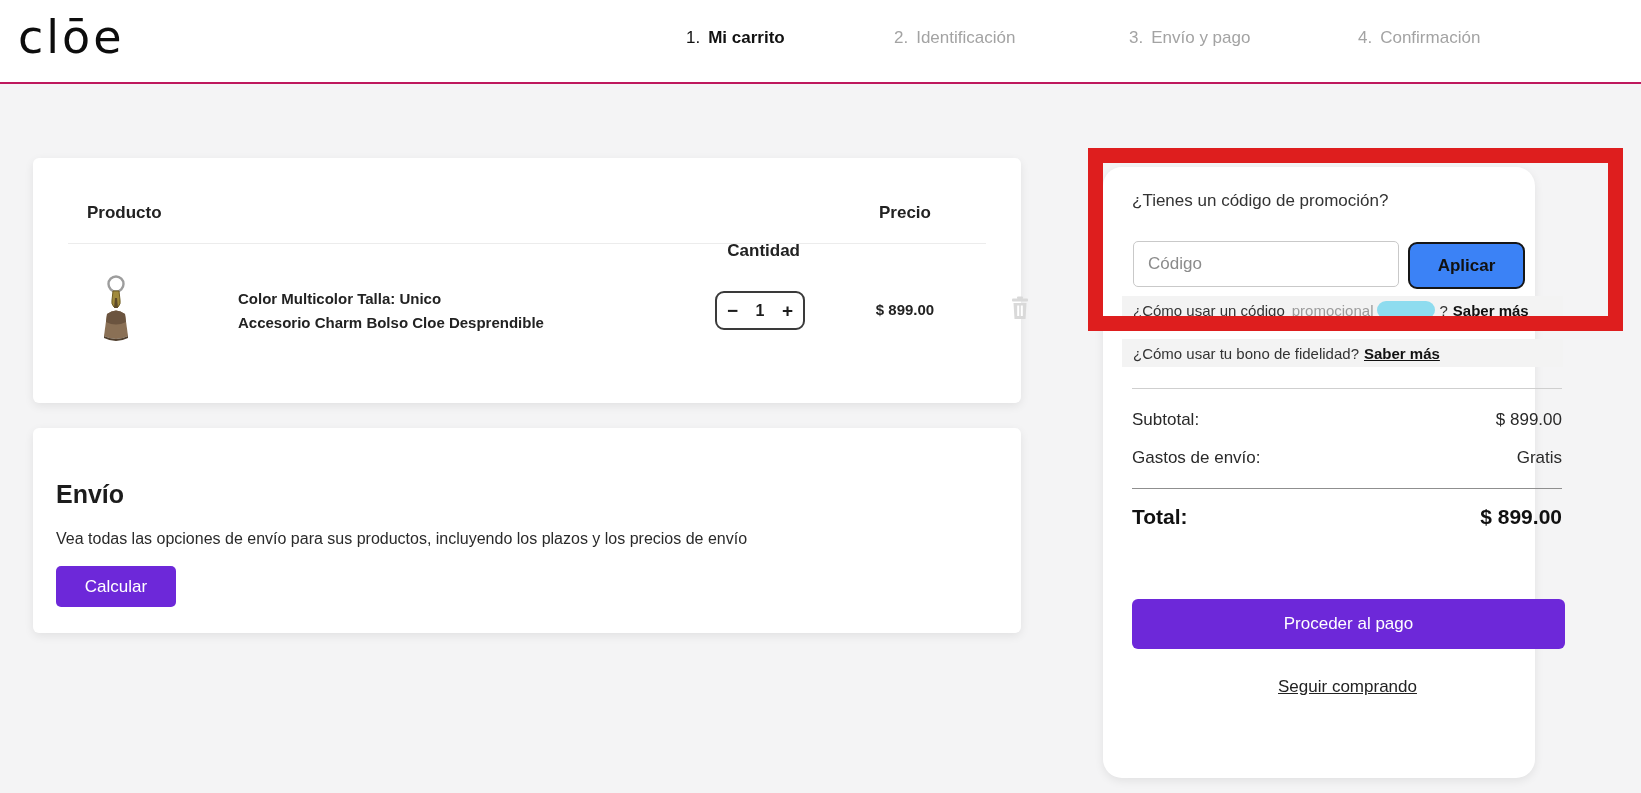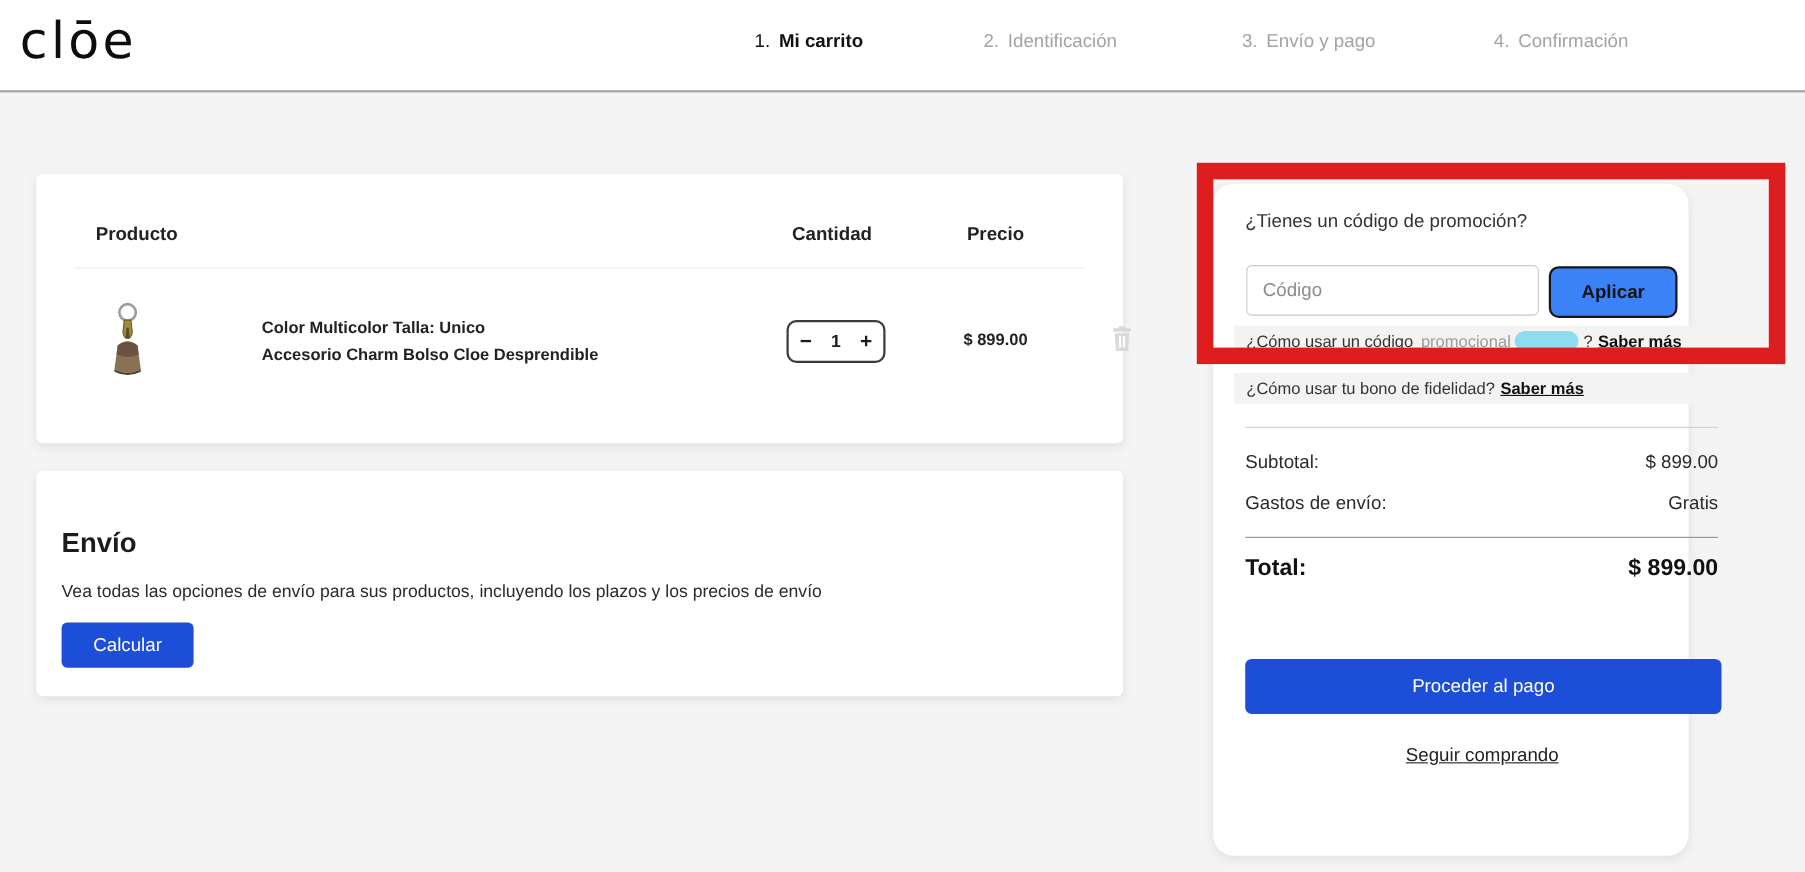--- a/index.html
+++ b/index.html
@@ -1,56 +1,56 @@
 <!DOCTYPE html>
 <html><head>
 <meta charset="utf-8">
 <style>
   * { margin:0; padding:0; box-sizing:border-box; }
   html,body { width:1641px; height:793px; }
   body { font-family:"Liberation Sans", sans-serif; background:#f4f4f5; color:#1f1f1f; overflow:hidden; }
   #page { position:relative; width:1641px; height:793px; }
 
   
-  .header { position:absolute; left:0; top:0; width:1641px; height:84px; background:#ffffff; border-bottom:2px solid #a3a3a3; z-index:5; }
+  .header { position:absolute; left:0; top:0; width:1641px; height:84px; background:#ffffff; border-bottom:2px solid #be185d; z-index:5; }
   .logo { position:absolute; left:18px; top:10px; font-family:"DejaVu Sans", sans-serif; font-size:46px; font-weight:400; letter-spacing:3px; color:#0d0d0d; cursor:pointer; }
   .step { position:absolute; top:28px; font-size:17px; white-space:nowrap; }
   .step .num { margin-right:8px; }
   .step.active { color:#111111; }
   .step.active .label { font-weight:700; }
   .step.inactive { color:#a3a3a3; }
   .step1 { left:686px; } .step2 { left:894px; } .step3 { left:1129px; } .step4 { left:1358px; }
 
   
   .card { position:absolute; background:#ffffff; border-radius:6px; box-shadow:0 3px 10px rgba(0,0,0,0.08); }
   .card-cart { left:33px; top:158px; width:988px; height:245px; }
   .card-ship { left:33px; top:428px; width:988px; height:205px; }
   .card-summary { left:1103px; top:167px; width:432px; height:611px;border-radius:19px; }
 
   
   .th { position:absolute; top:45px; font-size:17px; font-weight:700; color:#222; }
   .th-product { left:54px; }
-  .th-qty { left:687px; width:80px; text-align:left; }
+  .th-qty { left:687px; width:80px; text-align:right;margin-top:38px; }
   .th-price { left:832px; width:80px; text-align:center; }
   .table-divider { position:absolute; left:35px; top:85px; width:918px; height:1px; background:#ececec; }
 
   .thumb { position:absolute; left:62px; top:116px; width:42px; height:70px; cursor:pointer; }
   .item-title { position:absolute; left:205px; top:129px; font-size:15px; font-weight:700; line-height:24px; color:#222; cursor:pointer; }
 
   .stepper { position:absolute; left:682px; top:133px; width:90px; height:39px; border:2px solid #3a3a3a; border-radius:9px; display:flex; align-items:center; justify-content:space-between; padding:0 10px; background:#fff; }
   .stepper .btn { font-size:19px; font-weight:700; color:#1d1d1d; cursor:pointer; line-height:1; }
   .stepper .val { font-size:16px; font-weight:700; color:#1d1d1d; }
 
   .item-price { position:absolute; left:812px; top:143px; width:120px; text-align:center; font-size:15px; font-weight:700; color:#222; }
   .trash { position:absolute; left:976px; top:138px; width:22px; height:24px; cursor:pointer; }
 
   
   .ship-title { position:absolute; left:23px; top:52px; font-size:25px; font-weight:700; color:#1c1c1c; }
   .ship-desc { position:absolute; left:23px; top:102px; font-size:16px; color:#2a2a2a; }
-  .btn-dark { background:#1d4ed8; color:#ffffff; border:none; border-radius:5px; font-family:"Liberation Sans", sans-serif; cursor:pointer; }
+  .btn-dark { background:#6d28d9; color:#ffffff; border:none; border-radius:5px; font-family:"Liberation Sans", sans-serif; cursor:pointer; }
   .btn-calc { position:absolute; left:23px; top:138px; width:120px; height:41px; font-size:17px; }
 
   
   .promo-q { position:absolute; left:29px; top:24px; font-size:17px; color:#333; }
   .promo-input { position:absolute; left:30px; top:74px; width:266px; height:46px; border:1px solid #c9c9c9; border-radius:5px; padding:0 14px; font-size:17px; font-family:"Liberation Sans", sans-serif; color:#333; outline:none; }
   .promo-input::placeholder { color:#8b8b8b; }
   .btn-apply { position:absolute; left:305px; top:75px; width:117px; height:47px; background:#3b82f6; border:2px solid #161616; border-radius:9px; font-size:17px; font-weight:700; color:#111; cursor:pointer; font-family:"Liberation Sans", sans-serif; }
 
   .help-row { position:absolute; left:19px; width:441px; height:28px; background:#f3f3f3; font-size:15px; color:#333; display:flex; align-items:center; padding-left:11px; white-space:nowrap; overflow:hidden; }
   .help-row-1 { top:129px; }

